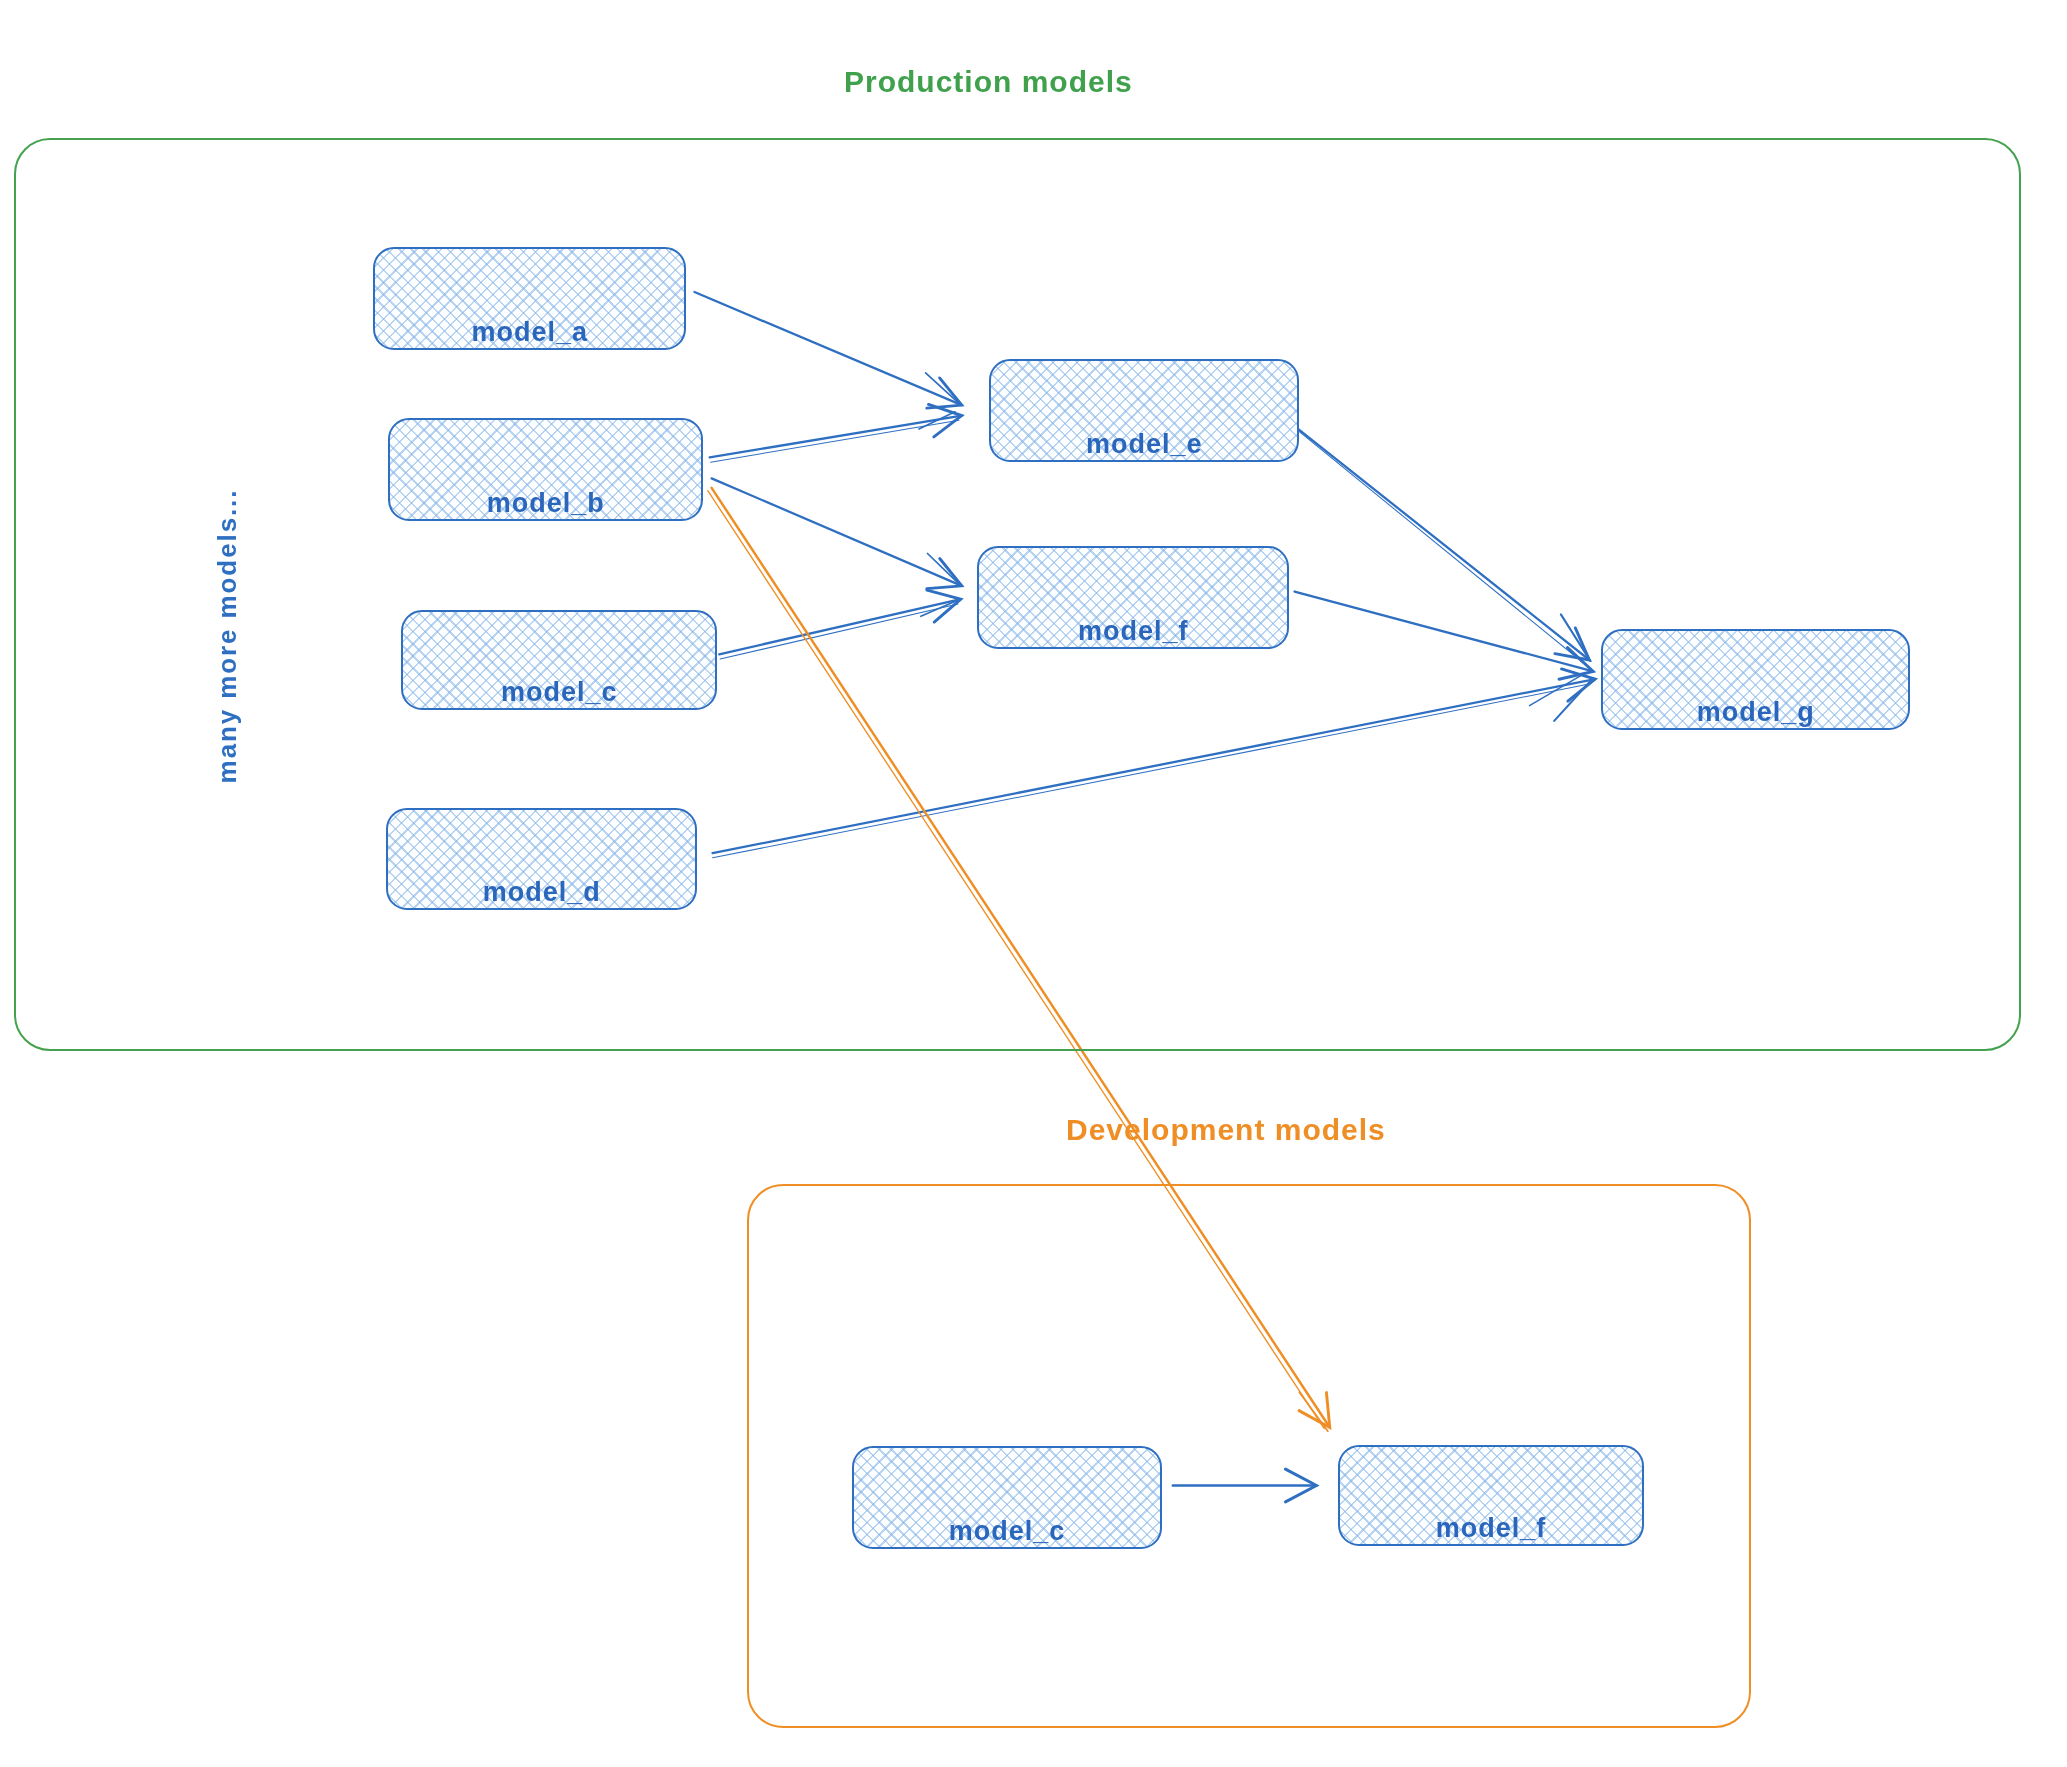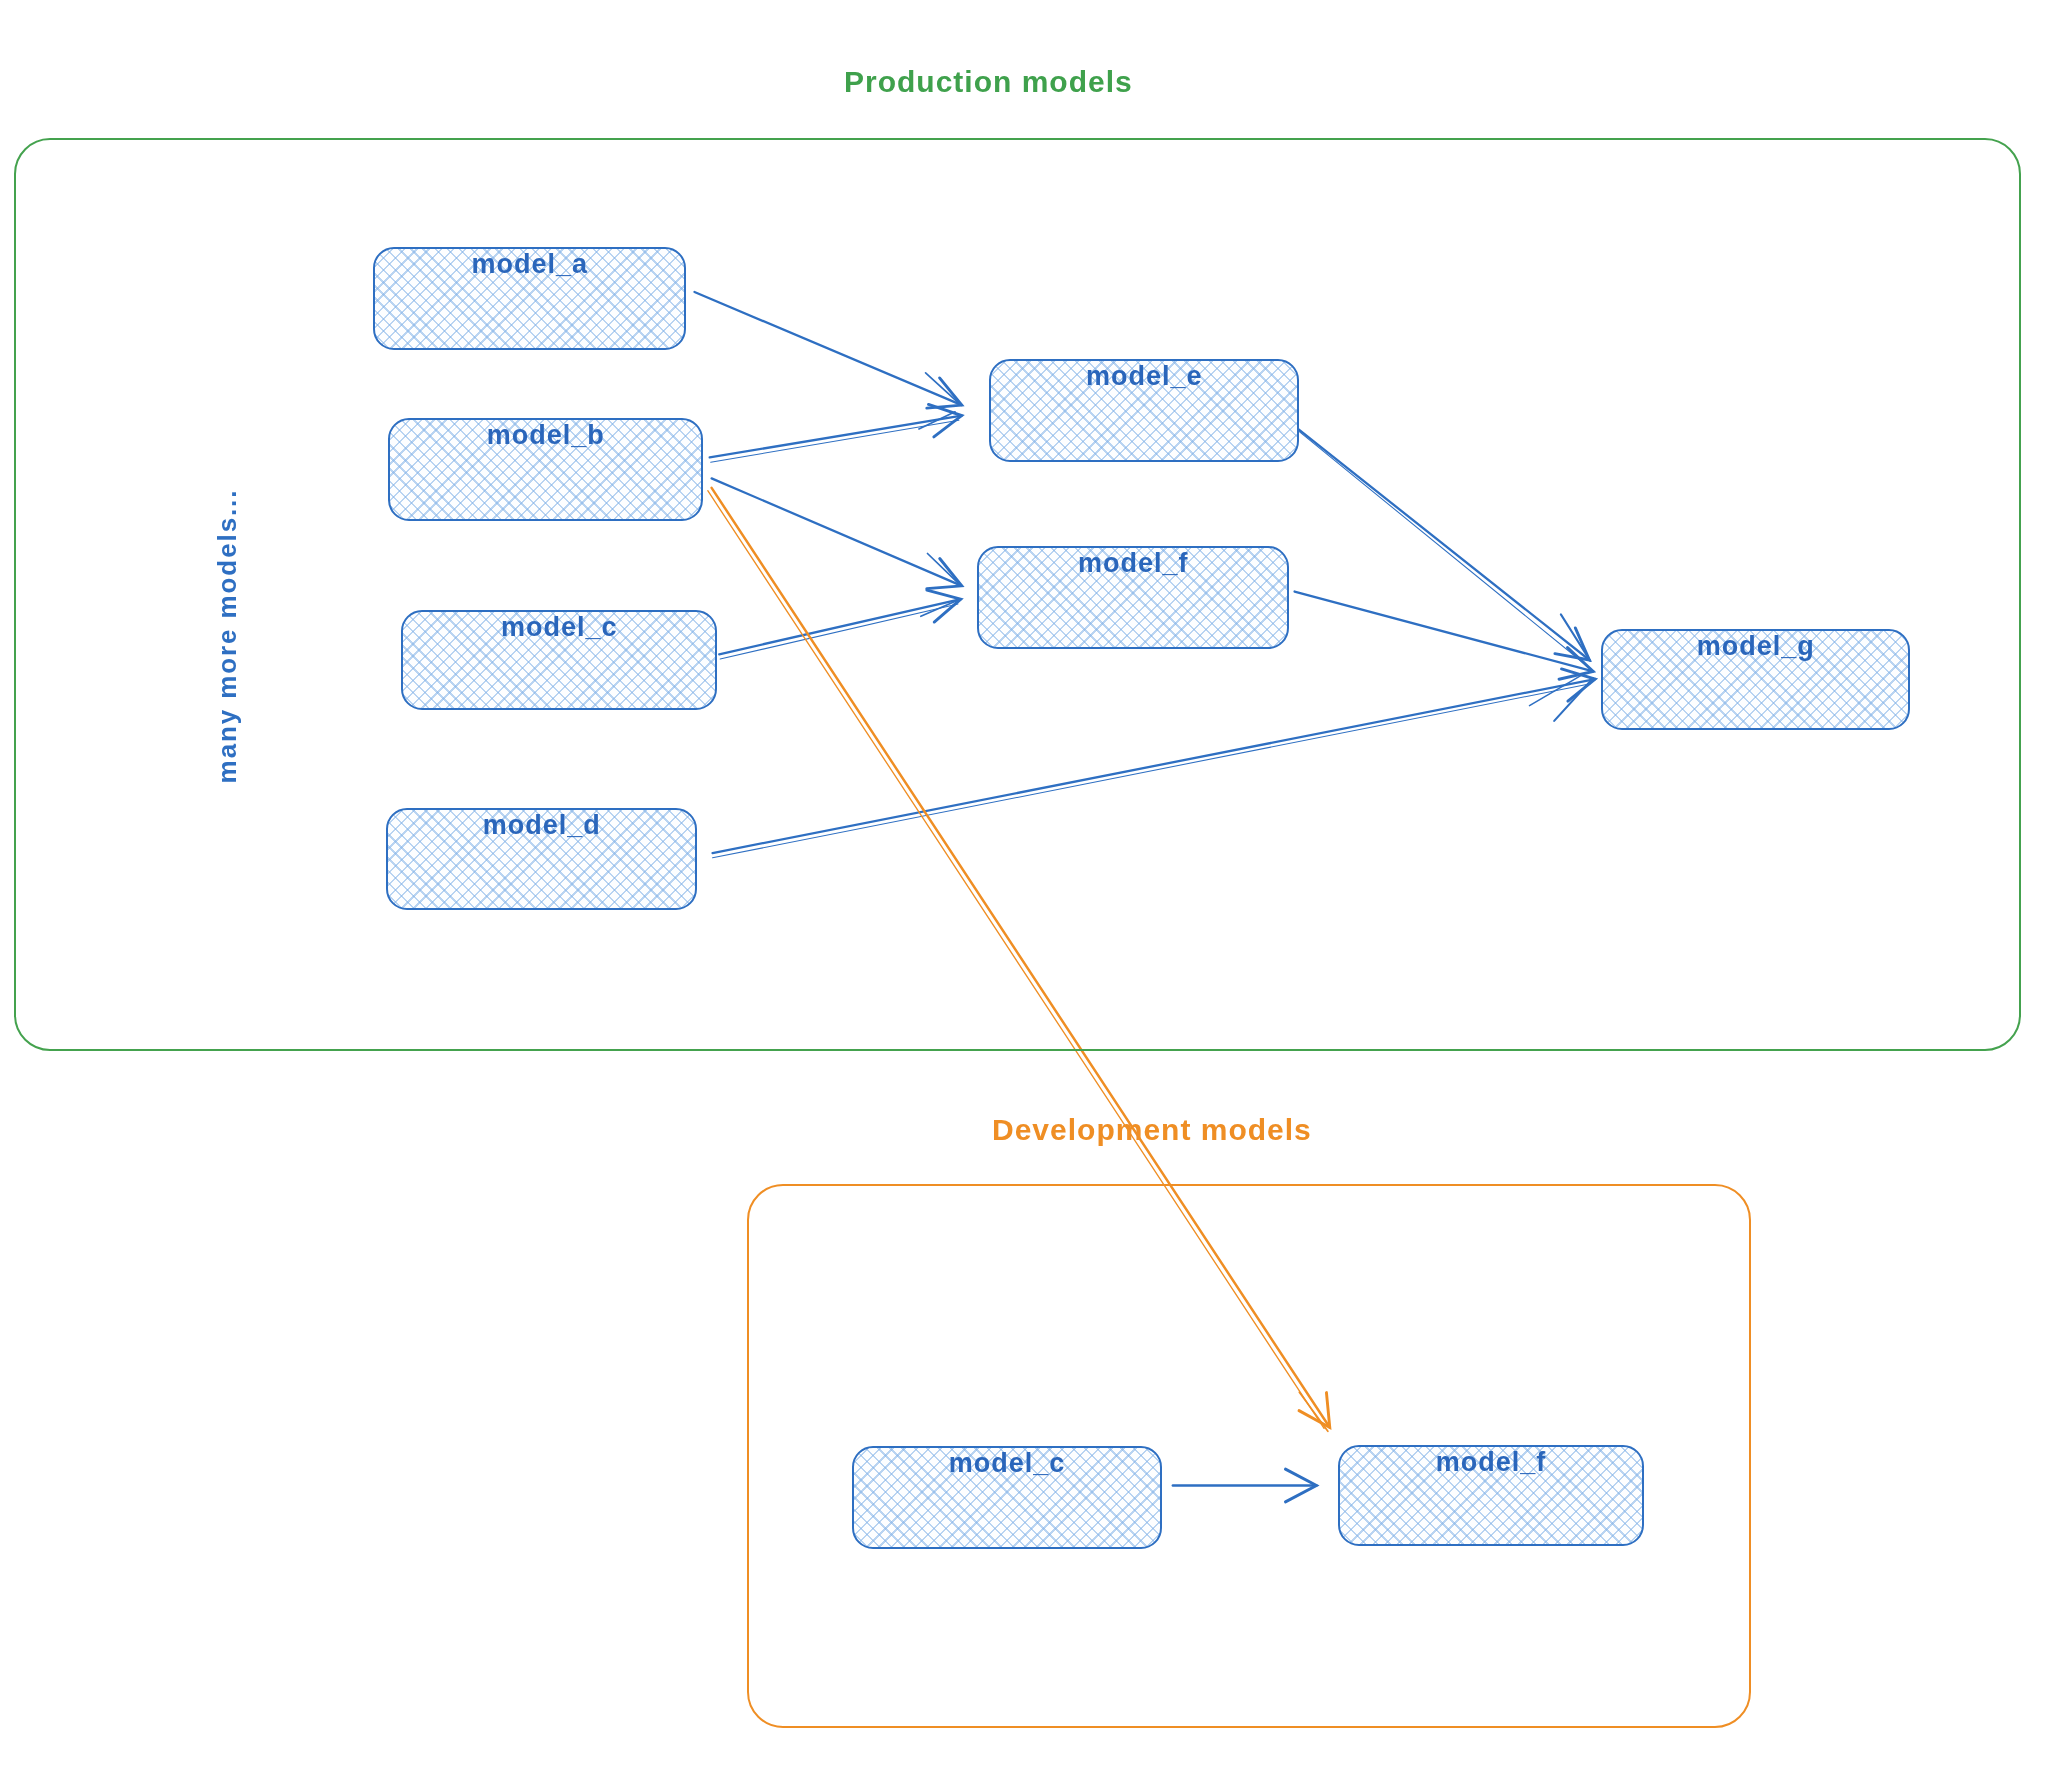--- a/index.html
+++ b/index.html
@@ -9,37 +9,37 @@
     font-family:Liberation Sans, sans-serif;
     overflow:hidden;
   }
   .edges-svg{position:absolute;left:0;top:0;width:2068px;height:1767px;pointer-events:none;}
   .group-title{
     position:absolute;
     font-size:30px;font-weight:600;letter-spacing:1px;
     white-space:nowrap;
   }
   .title-production{left:844px;top:65px;color:#3fa14c;}
-  .title-development{left:992px;top:1113px;color:#ef8e24;}
+  .title-development{left:1066px;top:1113px;color:#ef8e24;}
   .container{
     position:absolute;border-radius:36px;background:transparent;
   }
   .container-production{
     left:14.3px;top:138px;width:2003px;height:909px;
     border:2.4px solid #44a24e;
   }
   .container-development{
     left:747px;top:1184px;width:1000px;height:540px;
     border:2.4px solid #ef8e24;
   }
   .node{
     position:absolute;
     border:2.7px solid #2e6fc2;
     border-radius:21px;
-    display:flex;align-items:flex-start;justify-content:center;
+    display:flex;align-items:flex-end;justify-content:center;
     color:#2a66bb;font-size:27px;font-weight:600;letter-spacing:1px;
     background-color:#fdfeff;
     background-image:
       repeating-linear-gradient(45deg, rgba(130,178,231,.55) 0 1.7px, transparent 1.7px 8.6px),
       repeating-linear-gradient(-45deg, rgba(130,178,231,.55) 0 1.7px, transparent 1.7px 8.6px);
   }
   .node-a{left:357px;top:107px;width:309px;height:99px;}
   .node-b{left:372px;top:278px;width:311px;height:99px;}
   .node-c{left:385px;top:470px;width:312px;height:96px;}
   .node-d{left:370px;top:668px;width:307px;height:98px;}

